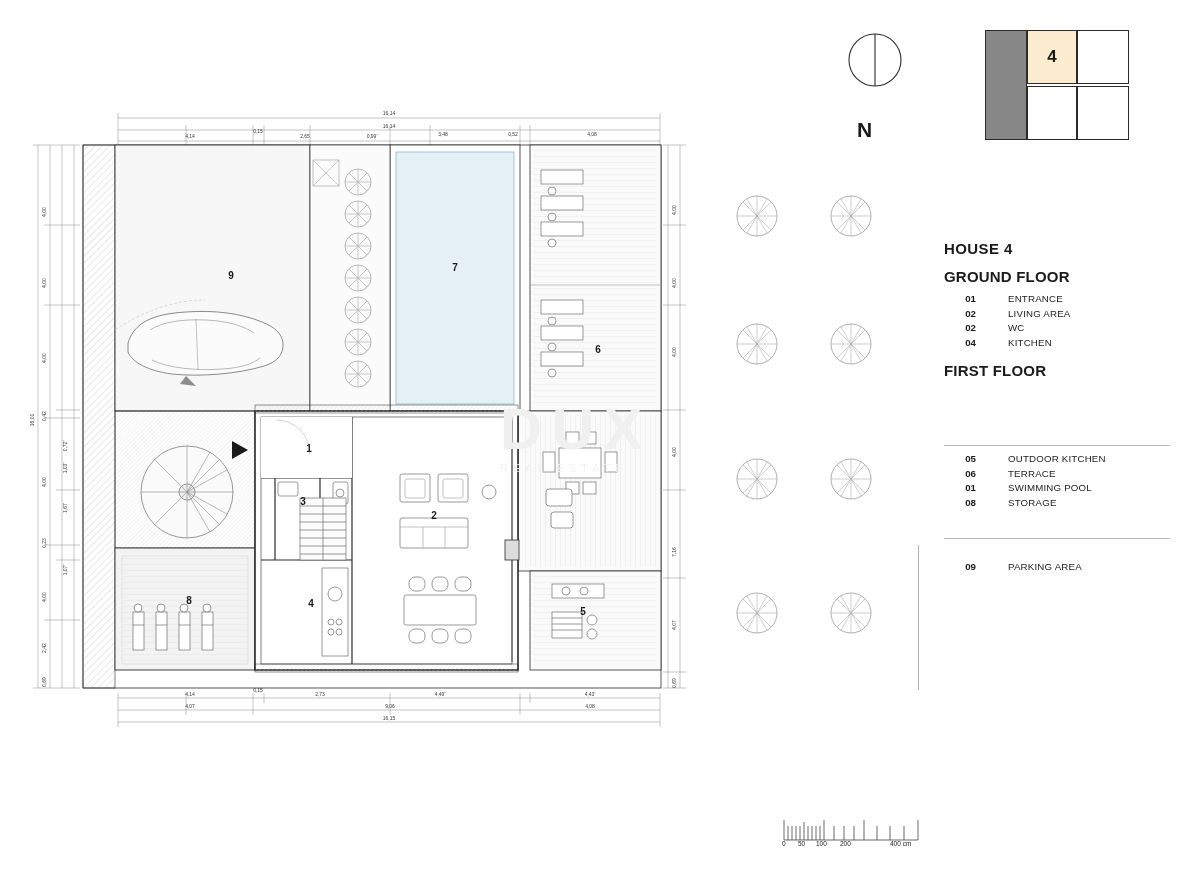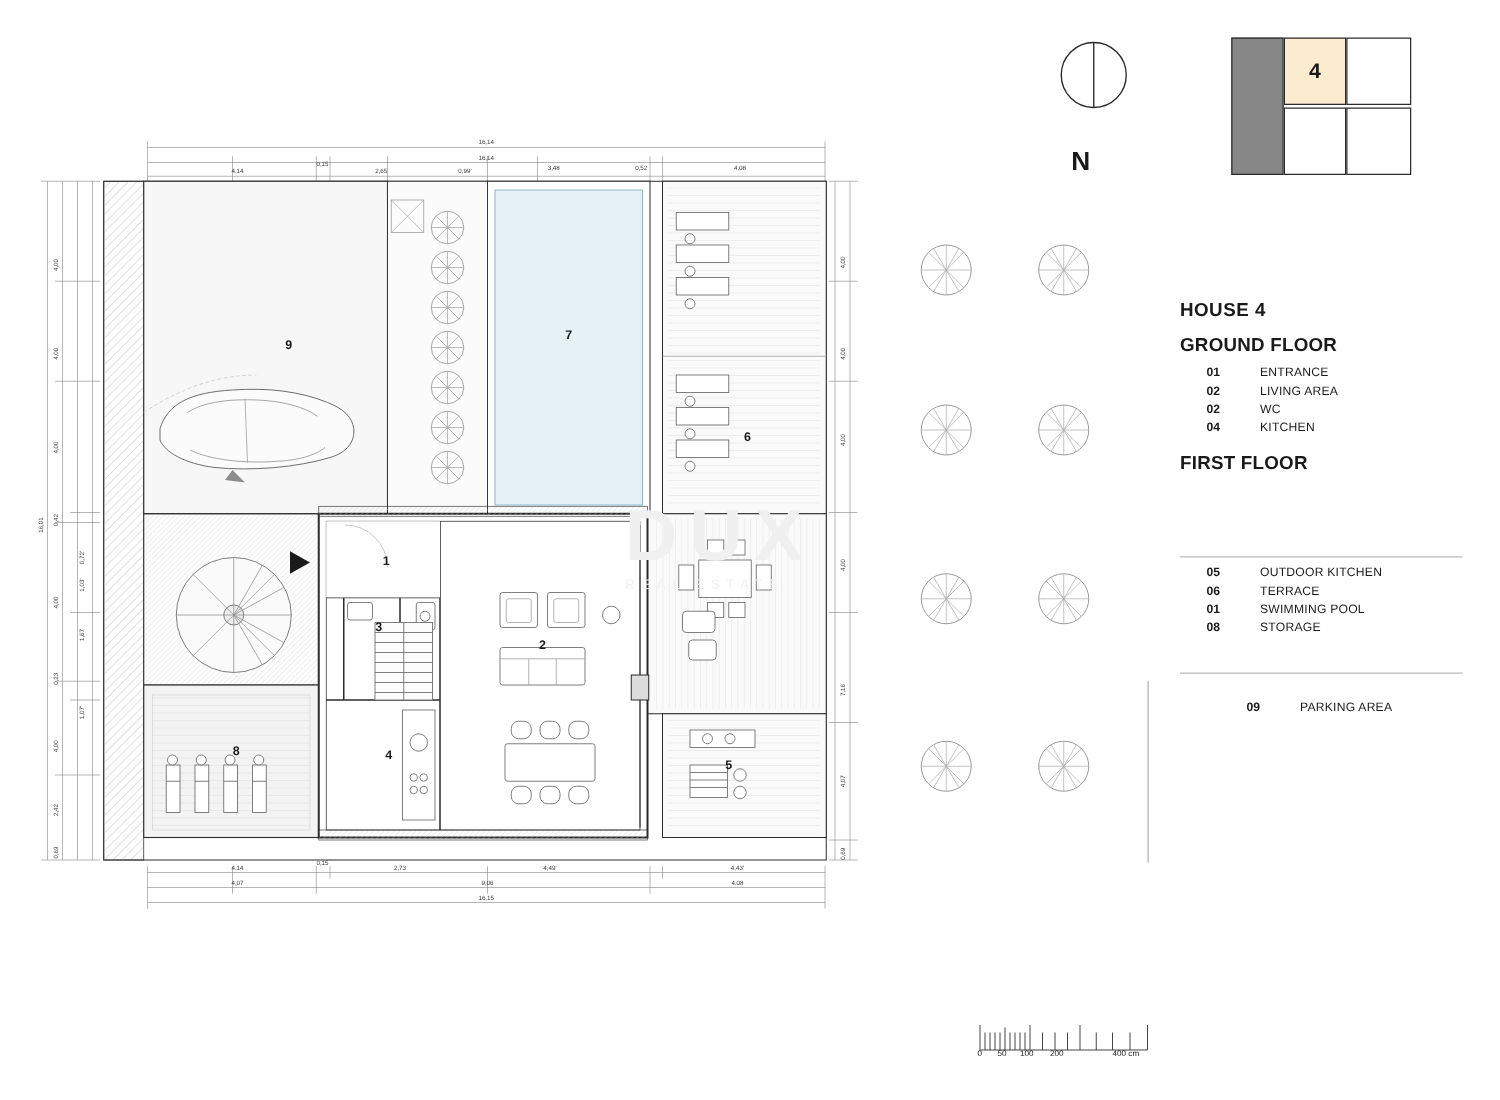--- a/index.html
+++ b/index.html
@@ -595,21 +595,21 @@
         </div>
         <div class="row">
           <span class="num">08</span>
           <span class="lbl">STORAGE</span>
         </div>
       </div>
   </div>
 
   <div class="hr" style="top:538px;"></div>
 
-  <div class="sect" style="top:560px;margin-left:32px;">
+  <div class="sect" style="top:560px;">
     <div id="park-list">
         <div class="row">
           <span class="num">09</span>
           <span class="lbl">PARKING AREA</span>
         </div>
       </div>
   </div>
 
   <div class="vline"></div>
 

